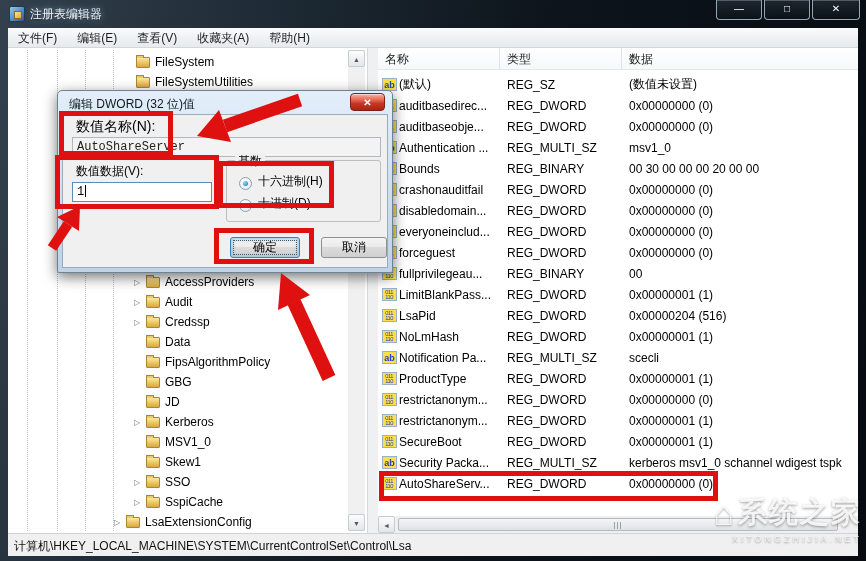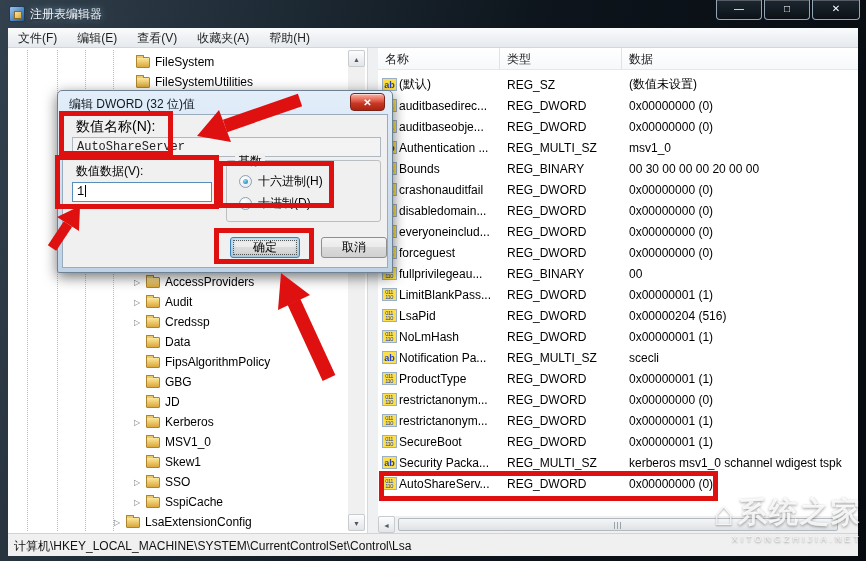--- a/index.html
+++ b/index.html
@@ -93,21 +93,21 @@
     border:1px solid #adb8c2; font-family:"Liberation Mono", monospace; font-size:12px; color:#222;
     padding:2px 12px 0 4px; }
   .dlg-label2 { position:absolute; left:13px; top:48px; font-size:12px; color:#000; }
   .dlg-field2 { position:absolute; left:9px; top:67px; width:140px; height:20px; background:#fff;
     border:1px solid #5a8db8; font-family:"Liberation Mono", monospace; font-size:12px; color:#000;
     padding:2px 0 0 4px; }
   .caret { display:inline-block; width:1px; height:12px; background:#000; vertical-align:-2px; margin-left:1px; }
   .groupbox { position:absolute; left:163px; top:45px; width:155px; height:62px;
     border:1px solid #bcbfc2; border-radius:3px; }
   .gb-legend { position:absolute; left:8px; top:-8px; background:#f0f0f0; padding:0 3px; font-size:12px; color:#000; }
-  .radio-row { position:absolute; left:12px; display:flex; align-items:center; font-size:12px; color:#000; }
+  .radio-row { position:absolute; left:12px; display:flex; align-items:flex-end; font-size:12px; color:#000; }
   .radio-row.r1 { top:12px; } .radio-row.r2 { top:34px; }
   .radio { width:13px; height:13px; border-radius:50%; border:1px solid #8da0b0; margin-right:6px; flex:none;
     background:radial-gradient(circle at 35% 30%,#fff,#dfe8ef); position:relative; }
   .radio.selected::after { content:""; position:absolute; inset:3px; border-radius:50%;
     background:radial-gradient(circle at 35% 30%,#8fd8f2,#1a76a8); }
   .dlg-buttons { position:absolute; left:0; right:0; top:122px; height:24px; }
   .dlg-btn { position:absolute; height:21px; font-size:12px; color:#000; text-align:center; line-height:19px;
     background:linear-gradient(#f4f4f4,#ebebeb 45%,#dcdcdc 46%,#d0d0d0); border:1px solid #8e8f8f; border-radius:3px; }
   .dlg-btn.ok { left:167px; width:70px; border-color:#3c7fb1; box-shadow:inset 0 0 4px 1px #8cc6ea; }
   .dlg-btn.ok::after { content:""; position:absolute; inset:2px; border:1px dotted #555; border-radius:1px; }

